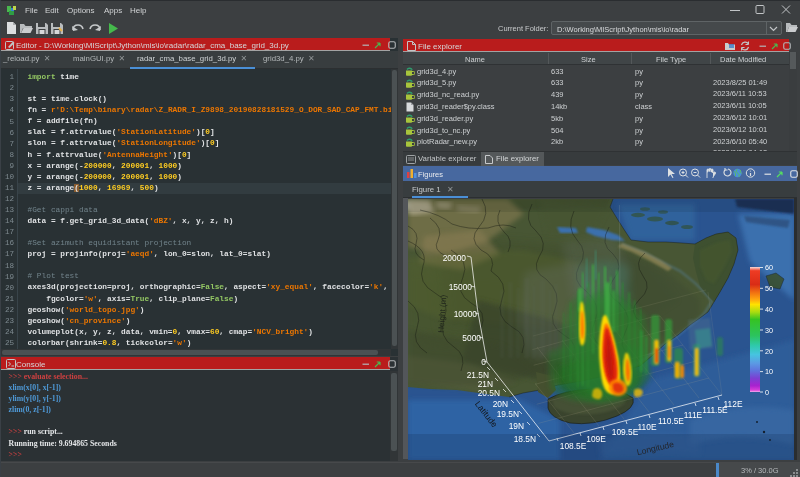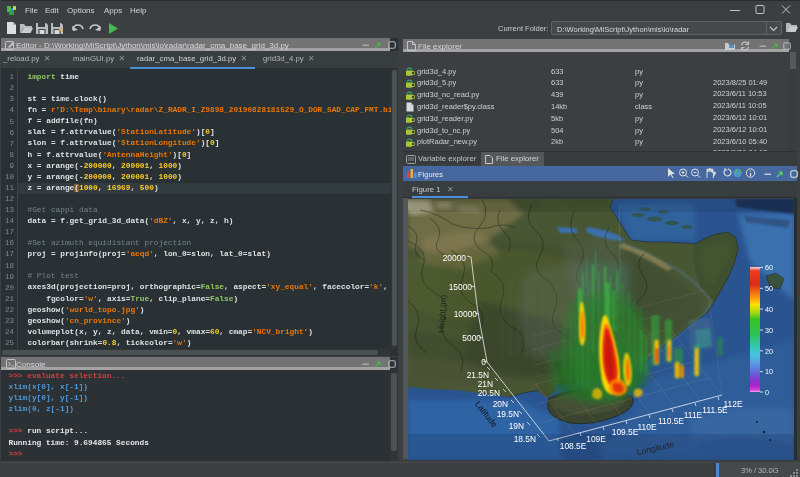--- a/index.html
+++ b/index.html
@@ -11,21 +11,21 @@
   #menubar { left:0; top:0; width:800px; height:19px; background:#3c3f41; border-top:1px solid #2a2d30; }
   .menuitem { position:absolute; top:5px; font-size:8px; color:#d2d4d6; }
   #wintitle { position:absolute; top:21px; left:377px; font-size:8px; color:#9b9fa1; }
   #toolbar { left:0; top:19px; width:648px; height:19px; background:#3c3f41; }
   .cflabel { position:absolute; top:5px; left:498px; font-size:7.5px; color:#c8cacc; }
   #combo { position:absolute; left:551px; top:1.5px; width:231px; height:14px; background:#45494b; border:1px solid #5f6466; border-radius:2px; }
   #combo .txt { position:absolute; left:5px; top:3px; font-size:7.5px; color:#d8dadc; }
   #combo .sep { position:absolute; right:14px; top:0; width:1px; height:12px; background:#5f6466; }
   
   .panel { position:absolute; background:#3c3f41; }
-  .ptitle { position:absolute; left:0; top:0; right:8px; height:13px; background:#737373; border-bottom:3px solid #a3a3a3; }
+  .ptitle { position:absolute; left:0; top:0; right:8px; height:13px; background:#b91c1c; border-bottom:1px solid #a3a3a3; }
   .ptitle .txt { position:absolute; left:15px; top:2.5px; font-size:8px; color:#d6d8da; }
   
   #editor { left:1px; top:38px; width:397px; height:318px; background:#293134; }
   #edtabs { position:absolute; left:0; top:13px; width:397px; height:18px; background:#383d3f; border-bottom:1px solid #2c2f31; }
   .edtab { position:absolute; top:3px; height:17px; font-size:7.8px; color:#b4b8ba; }
   .edtab .x { color:#8f9496; font-size:8px; }
   #edunderline { position:absolute; left:129px; top:29px; width:125px; height:2px; background:#4a8fd6; }
   #gutter { position:absolute; left:0; top:31px; width:17px; height:280px; background:#293134; border-right:1px solid #39444a; }
   .lnum { position:absolute; right:3px; font-size:7.6px; color:#7e8a90; font-family:"Liberation Mono",monospace; }
   #code { position:absolute; left:0; top:31px; width:390px; height:280px; overflow:hidden; }
@@ -35,21 +35,21 @@
   .st { color:#ec7600; }
   .nu { color:#ffcd22; }
   .co { color:#71838b; font-weight:normal; }
   #vscroll { position:absolute; left:390px; top:31px; width:7px; height:280px; background:#313537; }
   #vscroll .thumb { position:absolute; left:1px; top:1px; width:5px; height:276px; background:#4b5153; border-radius:2px; }
   #hscroll { position:absolute; left:0; top:311px; width:390px; height:7px; background:#313537; }
   #hscroll .thumb { position:absolute; left:1px; top:1px; width:376px; height:5px; background:#4b5153; border-radius:2px; }
   
   #console { left:1px; top:357px; width:397px; height:104px; background:#2b3134; }
   #conbody { position:absolute; left:0; top:14px; width:389px; height:90px; overflow:hidden; }
-  #conpre { position:absolute; left:7.5px; top:0px; font-family:Liberation Mono, monospace; font-size:7.8px; line-height:11.1px; white-space:pre; font-weight:bold; }
+  #conpre { position:absolute; left:7.5px; top:0px; font-family:Liberation Serif, serif; font-size:7.8px; line-height:11.1px; white-space:pre; font-weight:bold; }
   .red { color:#cf4040; }
   .blu { color:#4f9ad8; }
   .wht { color:#e4e6e8; }
   #convs { position:absolute; left:389px; top:14px; width:8px; height:90px; background:#313537; }
   #convs .thumb { position:absolute; left:1px; top:2px; width:6px; height:78px; background:#4b5153; border-radius:2px; }
   
   #fexp { left:403px; top:39px; width:394px; height:126px; background:#3c3f41; }
   #fehead { position:absolute; left:0; top:13px; width:386px; height:13px; background:#404547; border-bottom:1px solid #2f3234; }
   .fecol { position:absolute; top:3px; font-size:7.5px; color:#ced1d3; }
   .fesep { position:absolute; top:1px; width:1px; height:11px; background:#54585a; }
@@ -292,20 +292,29 @@
         </svg>
       <svg class="abs" style="left:356px;top:3px" width="8" height="8" viewBox="0 0 8 8">
           <line x1="0.5" y1="4.2" x2="7" y2="4.2" stroke="#b4b7b9" stroke-width="1.2"></line>
         </svg>
       <svg class="abs" style="left:368px;top:3px" width="8" height="8" viewBox="0 0 8 8">
           <path d="M1 7 L6 2 M6 2 H2.8 M6 2 V5.2" stroke="#4ab64f" stroke-width="1.2" fill="none"></path>
         </svg>
       <svg class="abs" style="left:380px;top:3px" width="8" height="8" viewBox="0 0 8 8">
           <rect x="0.75" y="0.75" width="6.5" height="6.5" rx="1.6" stroke="#b4b7b9" stroke-width="1.1" fill="none"></rect>
         </svg>
+    </div>
+    <div id="fehead">
+      <span class="fecol" style="left:62px">Name</span>
+      <span class="fecol" style="left:178px">Size</span>
+      <span class="fecol" style="left:253px">File Type</span>
+      <span class="fecol" style="left:317px">Date Modified</span>
+      <span class="fesep" style="left:145px"></span>
+      <span class="fesep" style="left:228px"></span>
+      <span class="fesep" style="left:307px"></span>
     </div>
     <div id="ferows">
       <div class="ferow" style="top:26.5px">
           <svg class="abs" style="left:2px;top:1.5px" width="10" height="9" viewBox="0 0 10 9">
             <path d="M1 3.5 h6 v4.5 a0.8 0.8 0 0 1 -0.8 0.8 h-4.4 a0.8 0.8 0 0 1 -0.8 -0.8 z" fill="#a8c53c"></path>
             <path d="M7 4.5 h1.5 a1 1 0 0 1 0 3 H7" stroke="#a8c53c" fill="none" stroke-width="1"></path>
             <path d="M2 2.5 Q3.5 0.5 5.5 1.5 Q7.5 2.5 6.5 3" stroke="#2f9e6e" stroke-width="1.4" fill="none"></path>
           </svg>
           <span class="nm">grid3d_4.py</span>
           <span class="sz">633</span>

